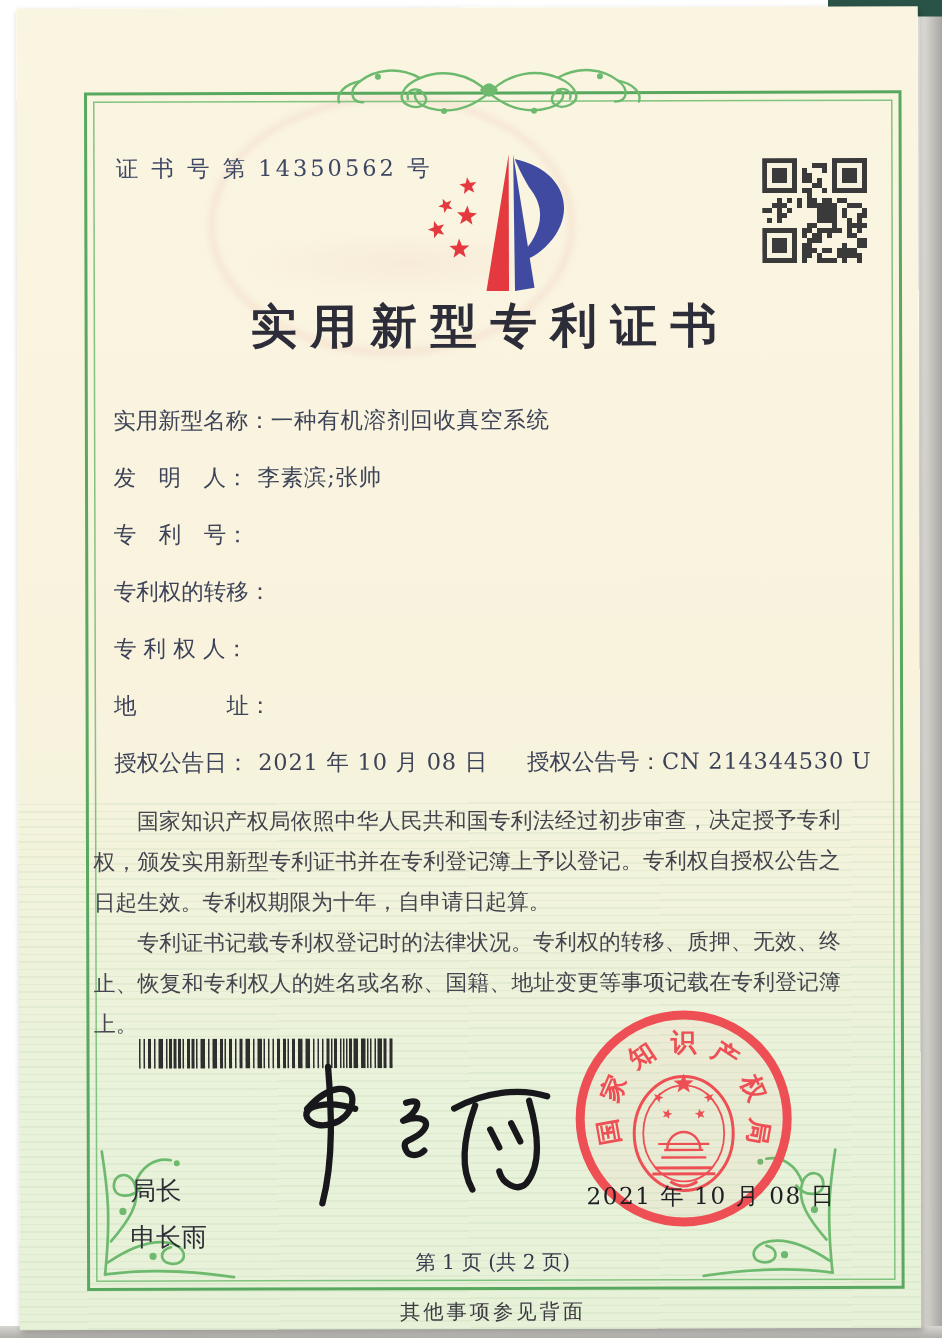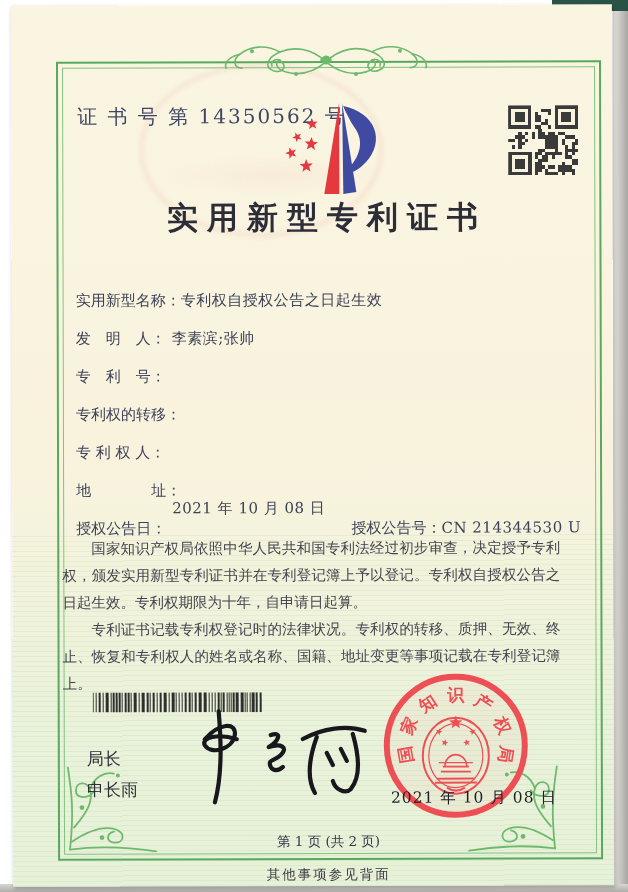--- a/index.html
+++ b/index.html
@@ -29,36 +29,36 @@
   .frame-inner{position:absolute;left:4px;top:4px;right:4px;bottom:4px;
     border:1px solid #82c37f;}
   .ghost-seal{position:absolute;left:128px;top:58px;width:236px;height:166px;border-radius:50%;
     border:4px solid rgba(228,148,144,0.18);filter:blur(2px);}
   .ghost-smudge{position:absolute;left:150px;top:150px;width:220px;height:40px;border-radius:50%;
     background:radial-gradient(ellipse at center,rgba(230,150,145,0.10),transparent 70%);filter:blur(2px);}
   .ornament{position:absolute;pointer-events:none;}
   .orn-top{left:205px;top:33px;}
   .orn-bl{left:47px;top:758px;}
   .orn-br{left:452px;top:758px;transform:scaleX(-1);}
-  .cert-no{position:absolute;left:66px;top:98px;font-size:20px;color:#3d4663;letter-spacing:2px;}
+  .cert-no{position:absolute;left:66px;top:98px;font-size:15px;color:#3d4663;letter-spacing:2px;}
   .logo{position:absolute;left:252px;top:88px;}
   .qr{position:absolute;left:497px;top:101px;}
   .title{position:absolute;left:45px;top:192px;width:541px;text-align:center;
     font-size:31px;font-weight:bold;color:#2c2d38;letter-spacing:9px;}
   .fields{position:absolute;left:64px;top:266px;width:492px;font-size:15px;color:#3c4257;}
   .frow{display:flex;align-items:baseline;height:38px;}
-  .flabel{display:inline-block;min-width:96px;white-space:pre;margin-top:20px;}
+  .flabel{display:inline-block;min-width:96px;white-space:pre;}
   .fvalue{white-space:pre;letter-spacing:0.5px;}
   .grant-row{display:flex;gap:26px;}
   .grant-pair{display:flex;align-items:flex-start;}
   .paras{position:absolute;left:50px;top:530px;width:498px;font-size:14.5px;color:#44434e;
     line-height:27px;text-align:justify;}
   .paras p{margin:0;text-indent:2em;}
   .barcode{position:absolute;left:80px;top:687px;}
-  .signer{position:absolute;left:74px;top:738px;font-family:"DejaVu Sans","Liberation Sans",sans-serif;
+  .signer{position:absolute;left:74px;top:774px;font-family:"DejaVu Sans","Liberation Sans",sans-serif;
     font-size:17px;color:#2e2e36;line-height:31px;}
   .signature{position:absolute;left:162px;top:692px;}
   .seal{position:absolute;left:368px;top:666px;}
   .seal-date{position:absolute;left:378px;top:783px;width:160px;font-size:15.5px;color:#1e1e22;
     letter-spacing:1px;white-space:pre;}
   .page-info{position:absolute;left:45px;top:828px;width:541px;text-align:center;
     font-size:13.5px;color:#33384a;}
   .footer-note{position:absolute;left:45px;top:861px;width:541px;text-align:center;
     font-size:13.5px;color:#3a3a40;letter-spacing:2px;}
 </style>
@@ -264,21 +264,21 @@
       <rect x="0" y="14" width="7" height="7" fill="#3a3a3a"></rect>
       <rect x="1" y="15" width="5" height="5" fill="#f8f3de"></rect>
       <rect x="2" y="16" width="3" height="3" fill="#3a3a3a"></rect>
     </svg>
 
   <div class="title">实用新型专利证书</div>
 
   <div class="fields">
     <div class="frow">
       <span class="flabel">实用新型名称：</span>
-      <span class="fvalue">专利权自授权公告之日起生效</span>
+      <span class="fvalue">一种有机溶剂回收真空系统</span>
     </div>
     <div class="frow">
       <span class="flabel">发　明　人：</span>
       <span class="fvalue">李素滨;张帅</span>
     </div>
     <div class="frow">
       <span class="flabel">专　利　号：</span>
     </div>
     <div class="frow">
       <span class="flabel">专利权的转移：</span>

